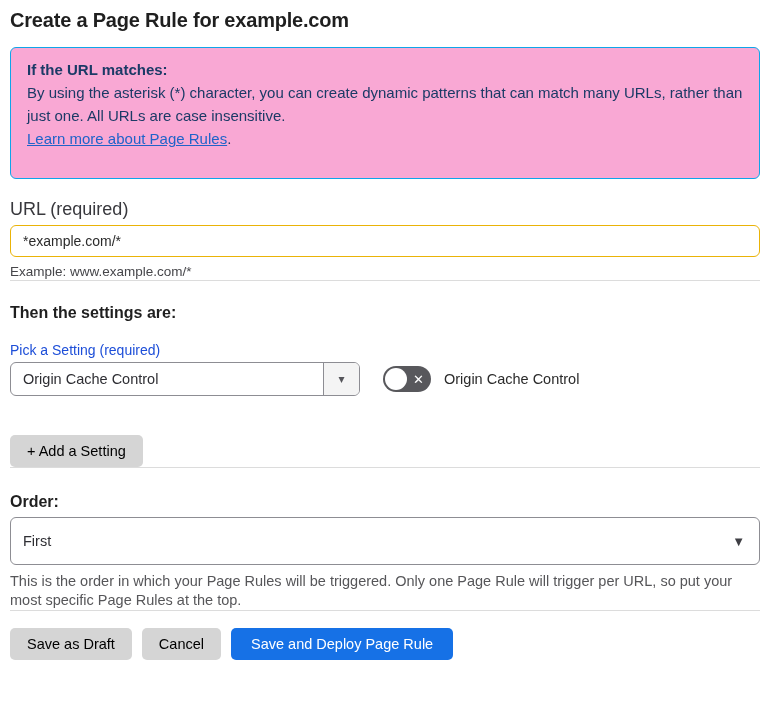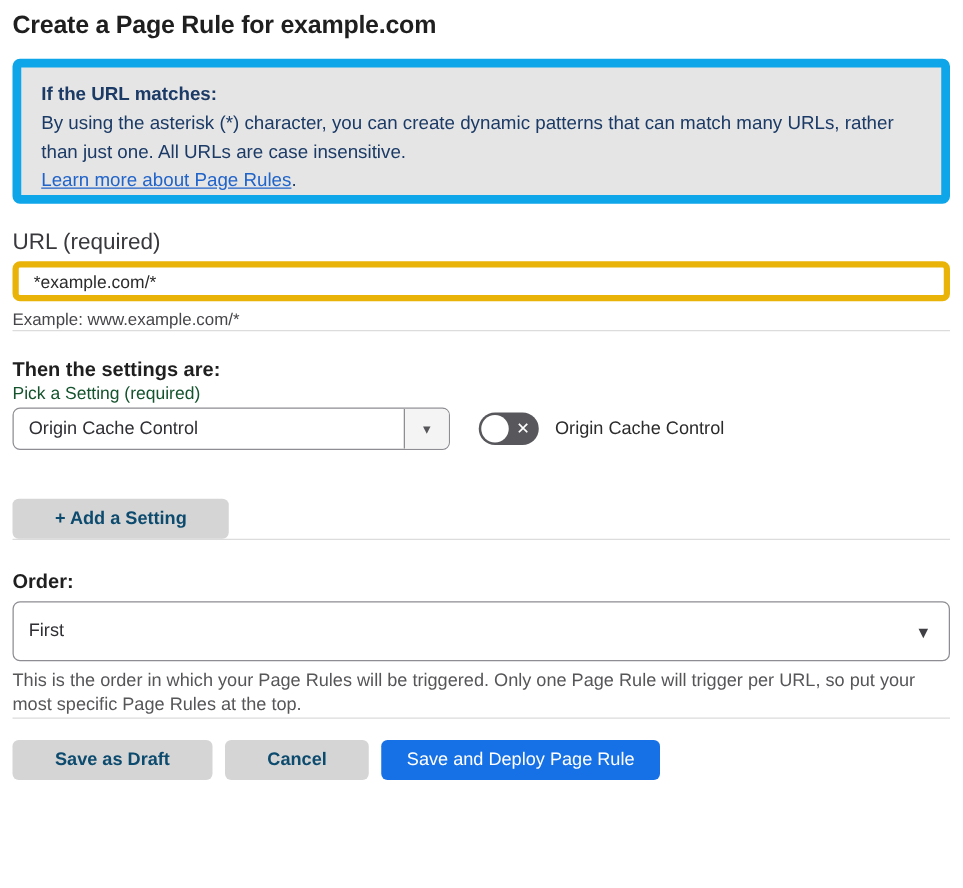--- a/index.html
+++ b/index.html
@@ -17,24 +17,24 @@
     font-size: 20px;
     line-height: 24px;
     font-weight: 700;
     color: #1f1f1f;
     letter-spacing: -0.2px;
   }
 
   
   .info-box {
     margin-top: 15px;
-    background: #e5e5e5;
-    border: 7px solid #0ea5e9;
-    border-radius: 6px;
-    padding: 10px 16px 0 16px;
+    background: #f9a8d4;
+    border: 1px solid #0ea5e9;
+    border-radius: 6px;
+    padding: 10px 16px 28px 16px;
     font-size: 15px;
     line-height: 23px;
     color: #1b3a66;
   }
   .info-heading { font-weight: 700; }
   .info-link {
     color: #2063c9;
     text-decoration: underline;
     cursor: pointer;
   }
@@ -43,21 +43,21 @@
   .field-label {
     margin-top: 22px;
     font-size: 18px;
     line-height: 17px;
     color: #38383d;
   }
   .text-input {
     margin-top: 7px;
     width: 100%;
     height: 32px;
-    border: 5px solid #eab308;
+    border: 1px solid #eab308;
     border-radius: 6px;
     padding: 0 12px;
     font-size: 14px;
     color: #2b2b2b;
     font-family: "Liberation Sans", "DejaVu Sans", sans-serif;
     background: #ffffff;
     outline: none;
   }
   .helper-text {
     margin-top: 6px;
@@ -78,23 +78,24 @@
   .section-heading {
     margin-top: 22px;
     font-size: 16px;
     line-height: 19px;
     font-weight: 700;
     color: #1f1f1f;
   }
   .section-heading.order { margin-top: 24px; }
 
   .sub-label {
+    margin-top: 20px;
     font-size: 14px;
     line-height: 17px;
-    color: #14532d;
+    color: #1d4ed8;
   }
 
   
   .setting-row {
     margin-top: 3px;
     display: flex;
     align-items: center;
   }
   .picker {
     width: 350px;
@@ -164,23 +165,22 @@
   .btn {
     border: none;
     border-radius: 5px;
     font-size: 14.5px;
     font-family: "Liberation Sans", "DejaVu Sans", sans-serif;
     cursor: pointer;
     display: inline-block;
   }
   .btn-gray {
     background: #d5d5d5;
-    color: #0c4a6e;
-    padding: 8px 34px;
-    font-weight: bold;
+    color: #000000;
+    padding: 8px 17px;
   }
   .btn-blue {
     background: #1671e6;
     color: #ffffff;
     padding: 8px 20px;
   }
   .add-setting-btn { margin-top: 39px; }
 
   
   .order-select {

